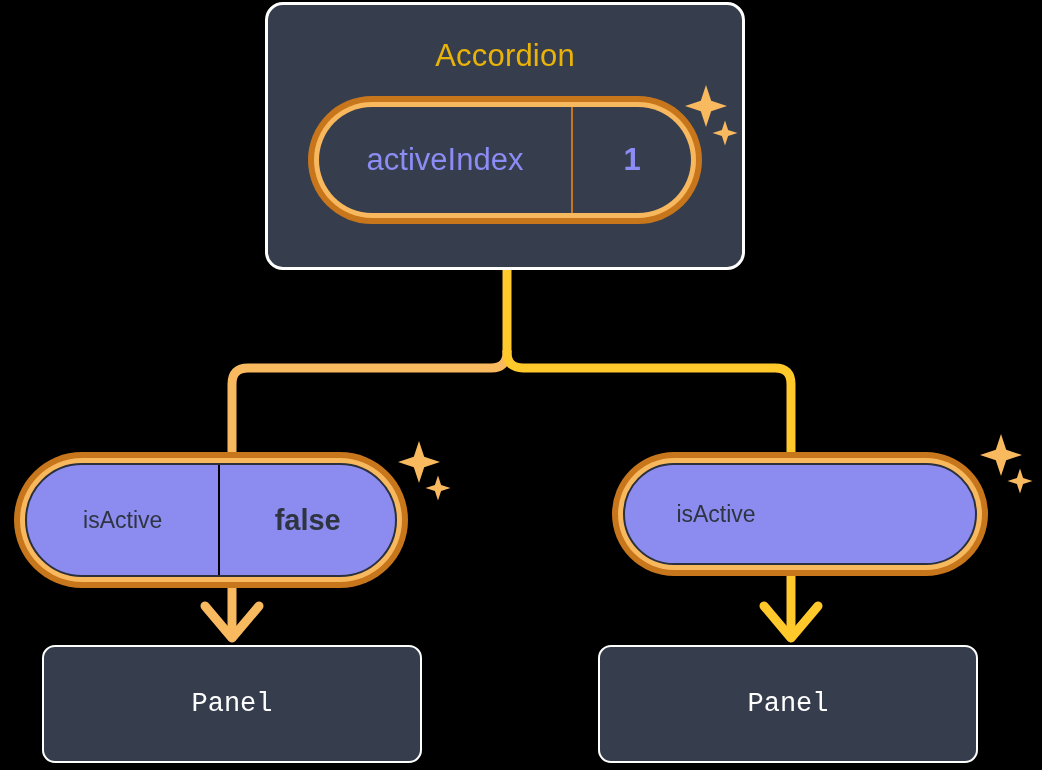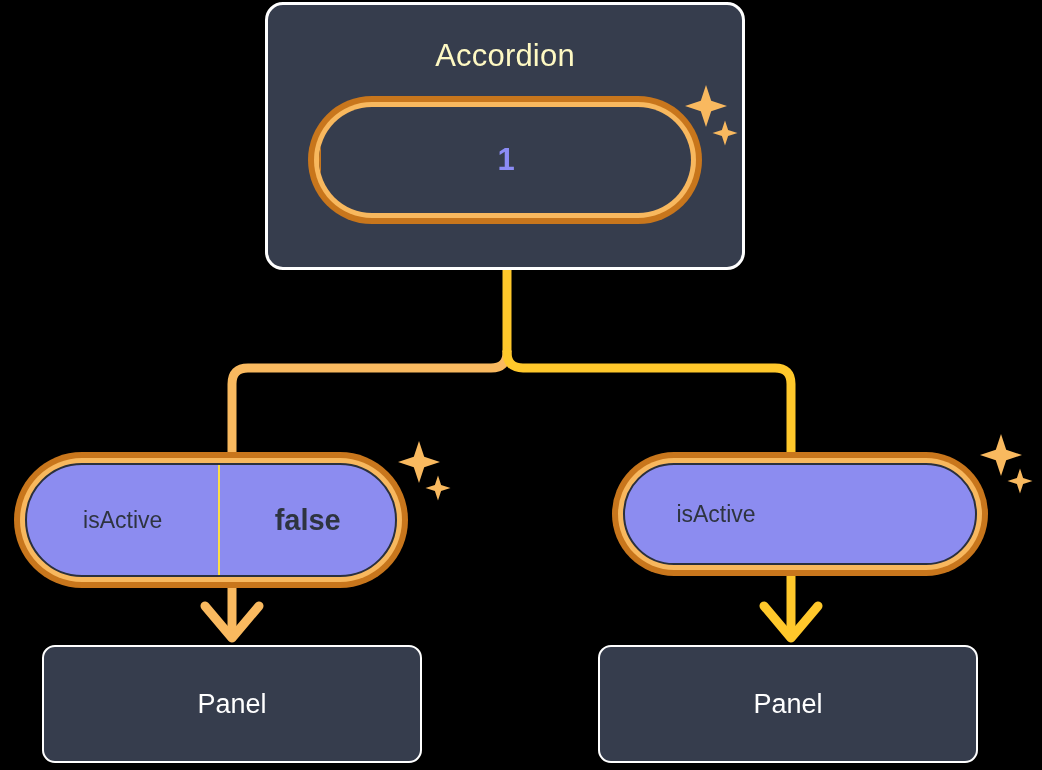--- a/index.html
+++ b/index.html
@@ -4,26 +4,26 @@
 <style>
   html,body{margin:0;padding:0;background:#000;}
   body{width:1042px;height:770px;overflow:hidden;
        font-family:"Liberation Sans","DejaVu Sans",sans-serif;}
   #stage{position:relative;width:1042px;height:770px;background:#000;}
   svg.layer{position:absolute;left:0;top:0;width:1042px;height:770px;}
 
   .node-box{position:absolute;box-sizing:border-box;
             background:#363d4d;border:3px solid #ffffff;border-radius:18px;
             display:flex;align-items:center;justify-content:center;}
-  .node-title{color:#fef9c3;font-size:31px;font-weight:400;letter-spacing:.2px;}
+  .node-title{color:#eab308;font-size:31px;font-weight:400;letter-spacing:.2px;}
 
   #accordion-box{left:265px;top:2px;width:480px;height:268px;
                  flex-direction:column;justify-content:flex-start;padding-top:33px;}
 
-  .panel-box{border-width:2px;border-radius:13px;}
+  .panel-box{border-width:2px;border-radius:13px;font-family:Liberation Mono, monospace;}
   #panel-left{left:42px;top:645px;width:380px;height:118px;}
   #panel-right{left:598px;top:645px;width:380px;height:118px;}
   .panel-title{color:#ffffff;font-size:27px;font-weight:400;}
 
   
   .pill{position:absolute;box-sizing:border-box;border-radius:999px;
         background:#c8761c;padding:6px;}
   .pill-mid{box-sizing:border-box;width:100%;height:100%;border-radius:999px;
             background:#f8b85e;padding:5px;}
   .pill-inner{box-sizing:border-box;width:100%;height:100%;border-radius:999px;
@@ -36,21 +36,21 @@
   #state-pill .pill-inner{background:#363d4d;}
   #state-pill .pill-key{flex:0 0 252px;color:#8c8cf5;font-size:31px;font-weight:400;}
   #state-pill .pill-val{flex:1;color:#8c8cf5;font-size:31px;font-weight:700;
                         border-left:2px solid #c8761c;}
 
   
   .prop-pill{}
   .prop-pill .pill-inner{background:#8c8cf0;border:2px solid #2b303c;}
   .prop-pill .pill-key{flex:0 0 52%;color:#2e3440;font-size:23px;font-weight:400;}
   .prop-pill .pill-val{flex:1;color:#2e3440;font-size:29px;font-weight:700;
-                       border-left:2px solid #fde047;}
+                       border-left:2px solid #000000;}
   #pill-left{left:14px;top:452px;width:394px;height:136px;}
   #pill-right{left:612px;top:452px;width:376px;height:124px;}
 </style>
 </head>
 <body>
 
 <div id="stage">
 
   <svg class="layer" viewBox="0 0 1042 770">
 
@@ -71,20 +71,21 @@
     </g>
   </svg>
 
   <div class="node-box" id="accordion-box">
     <div class="node-title">Accordion</div>
   </div>
 
   <div class="pill" id="state-pill">
     <div class="pill-mid">
       <div class="pill-inner">
+        <div class="pill-key">activeIndex</div>
         <div class="pill-val">1</div>
       </div>
     </div>
   </div>
 
   <svg class="layer" viewBox="0 0 1042 770">
     <g transform="translate(706,106)">
       <path d="M0,-21 L5.2,-5.2 L21,0 L5.2,5.2 L0,21 L-5.2,5.2 L-21,0 L-5.2,-5.2 Z" fill="#f9b95f"></path>
     </g>
     <g transform="translate(725,133)">

